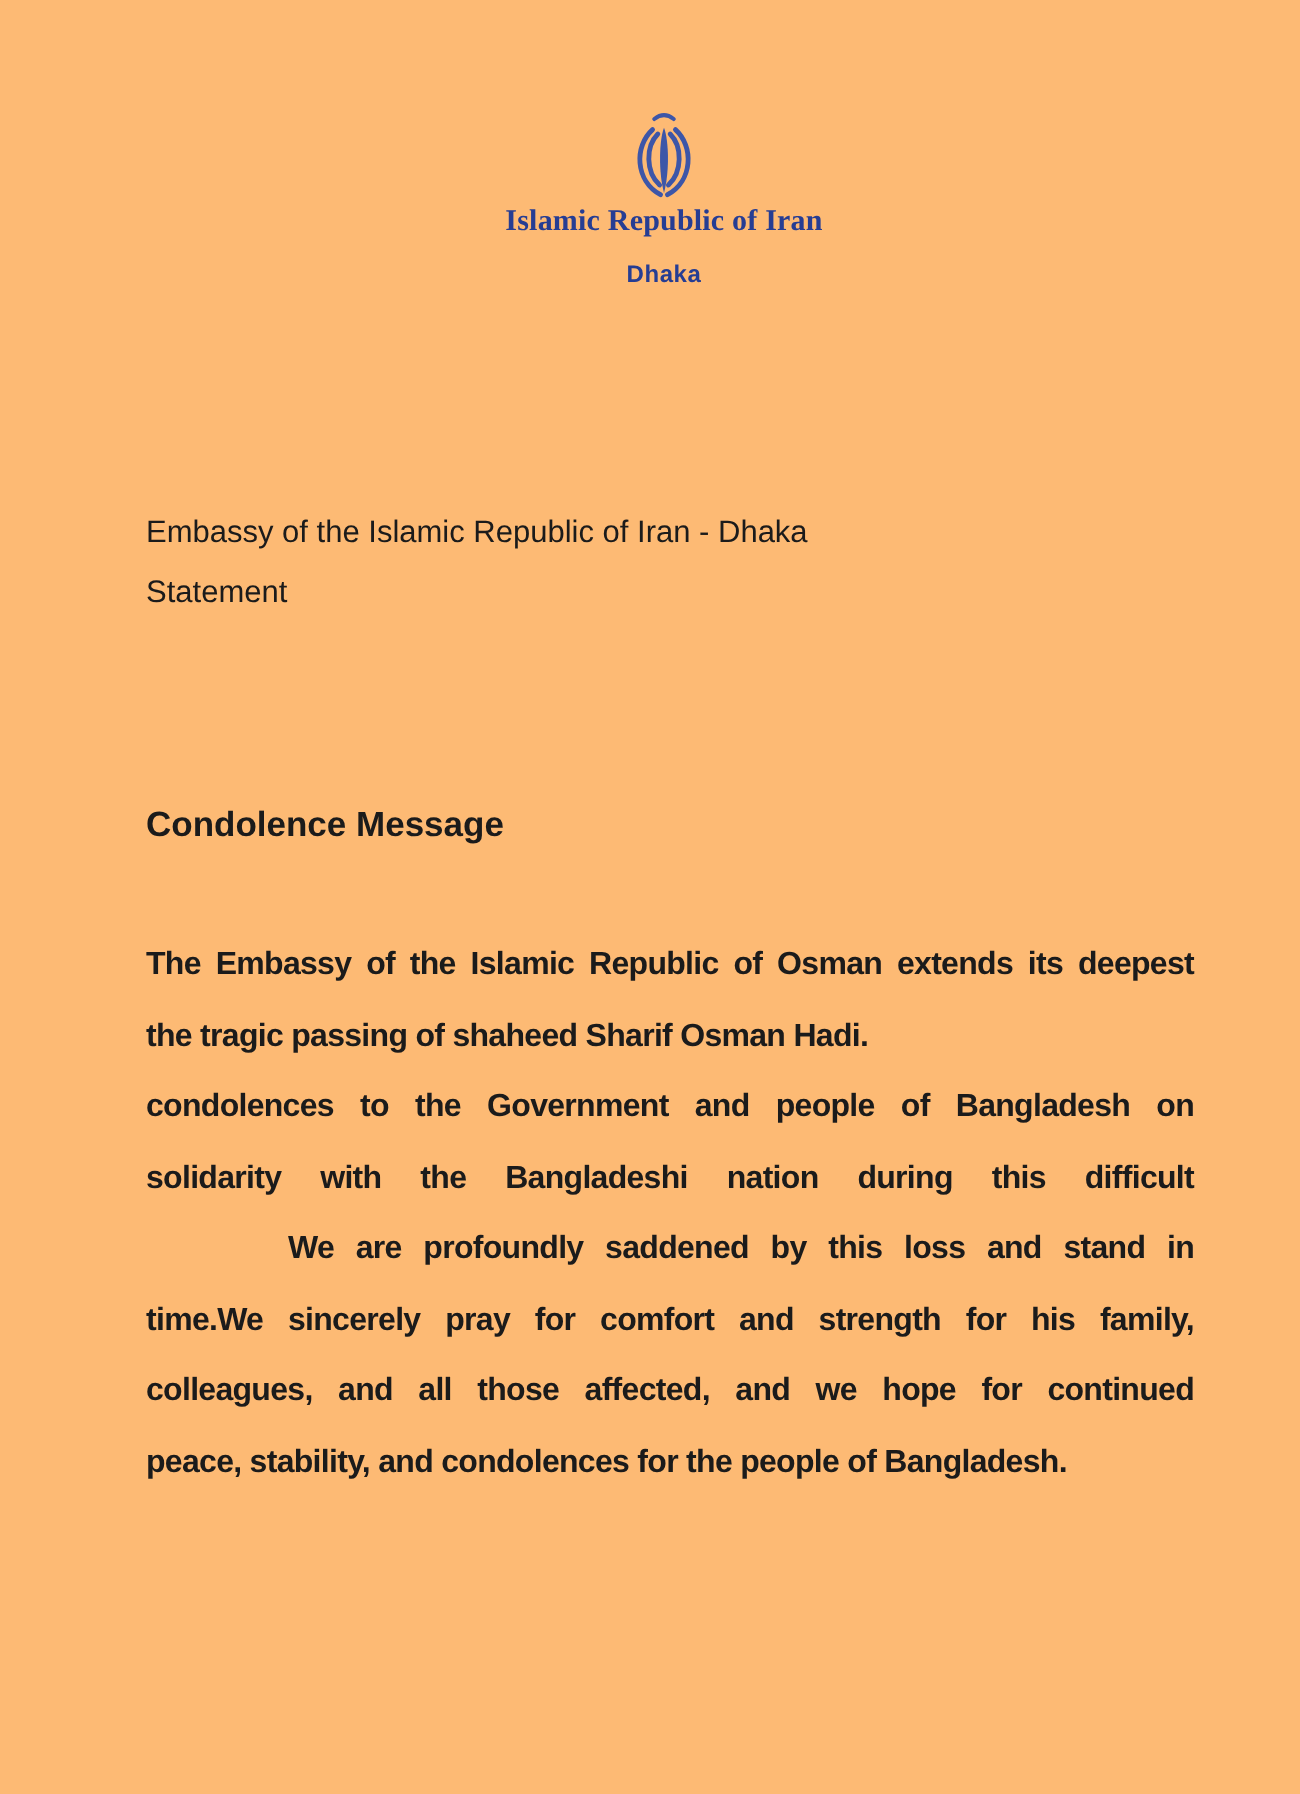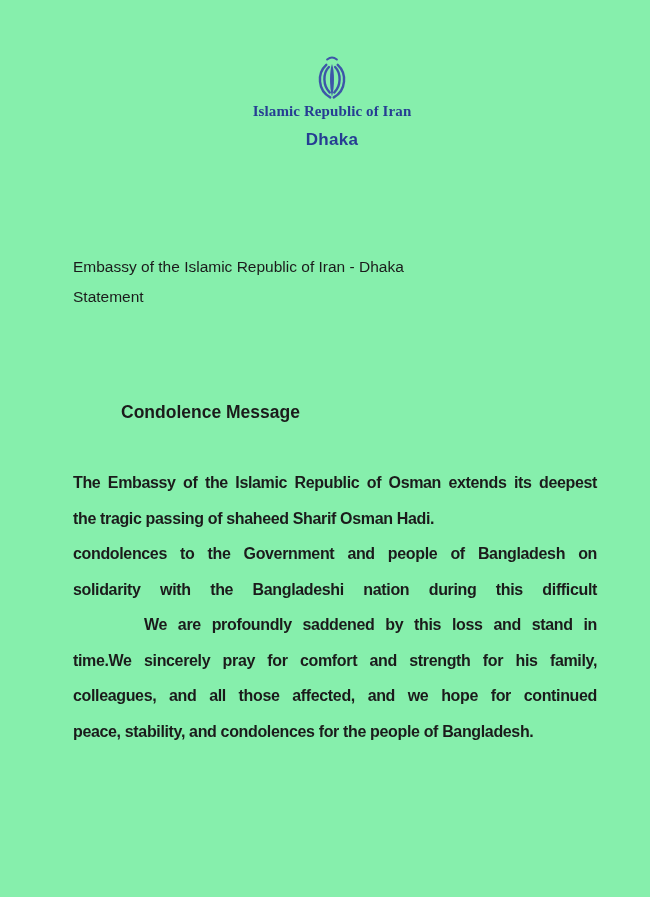--- a/index.html
+++ b/index.html
@@ -1,21 +1,21 @@
 <!DOCTYPE html>
 <html><head>
 <meta charset="utf-8">
 <style>
   html, body { margin: 0; padding: 0; background: #e8e8e8; }
   .page {
     position: relative;
     width: 650px;
     height: 897px;
     margin: 0 auto;
-    background: #86efac;
+    background: #fdba74;
     font-family: "Liberation Sans", sans-serif;
     color: #1b1b1b;
     overflow: hidden;
   }
   .header {
     position: absolute;
     top: 55px;
     left: 14px;
     right: 0;
     text-align: center;
@@ -24,39 +24,38 @@
   .emblem { display: block; margin: 0 auto; }
   .org-name {
     font-family: "Liberation Serif", serif;
     font-weight: bold;
     font-size: 15px;
     margin-top: 2px;
     letter-spacing: 0.1px;
   }
   .city {
     font-weight: bold;
-    font-size: 17px;
+    font-size: 12px;
     margin-top: 10px;
     letter-spacing: 0.3px;
   }
   .meta {
     position: absolute;
     left: 73px;
     top: 252px;
     font-weight: normal;
     font-size: 15.5px;
     line-height: 29.5px;
   }
   .doc-title {
     position: absolute;
     left: 73px;
     top: 402px;
     font-weight: bold;
     font-size: 17.5px;
-    margin-left: 48px;
   }
   .body-text {
     position: absolute;
     left: 73px;
     top: 465px;
     width: 524px;
     font-weight: bold;
     font-size: 16px;
     letter-spacing: -0.35px;
     line-height: 35.5px;

